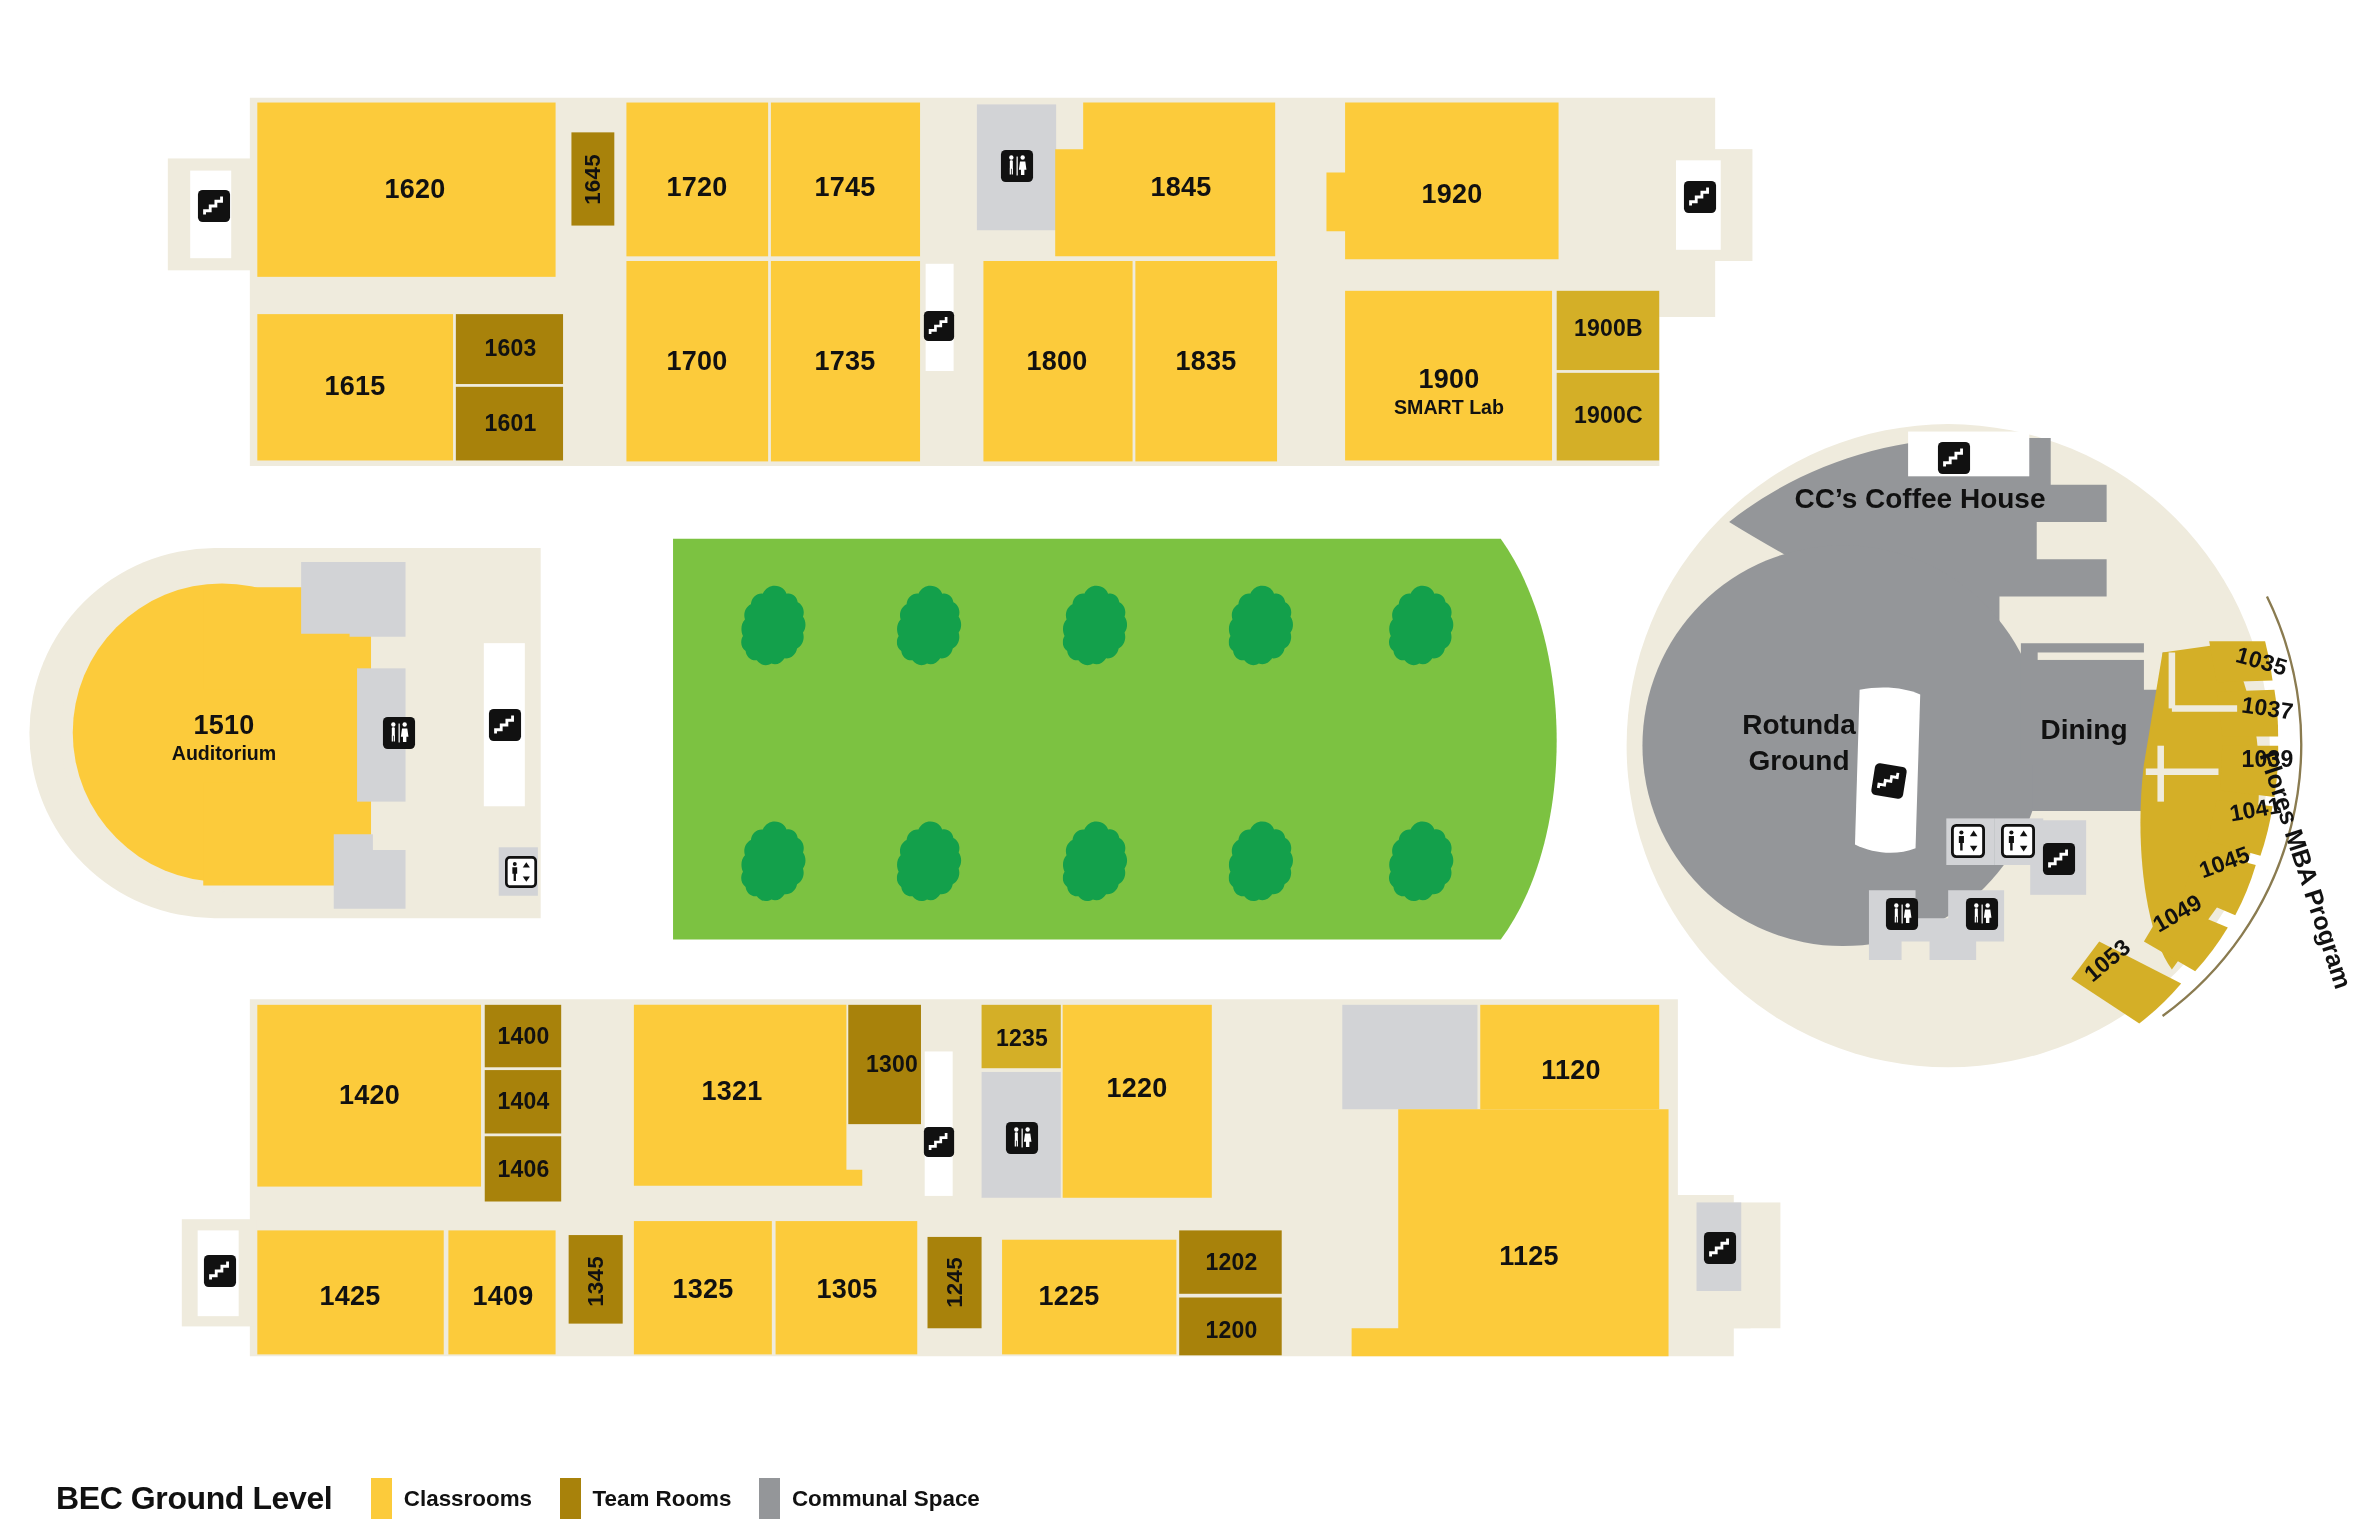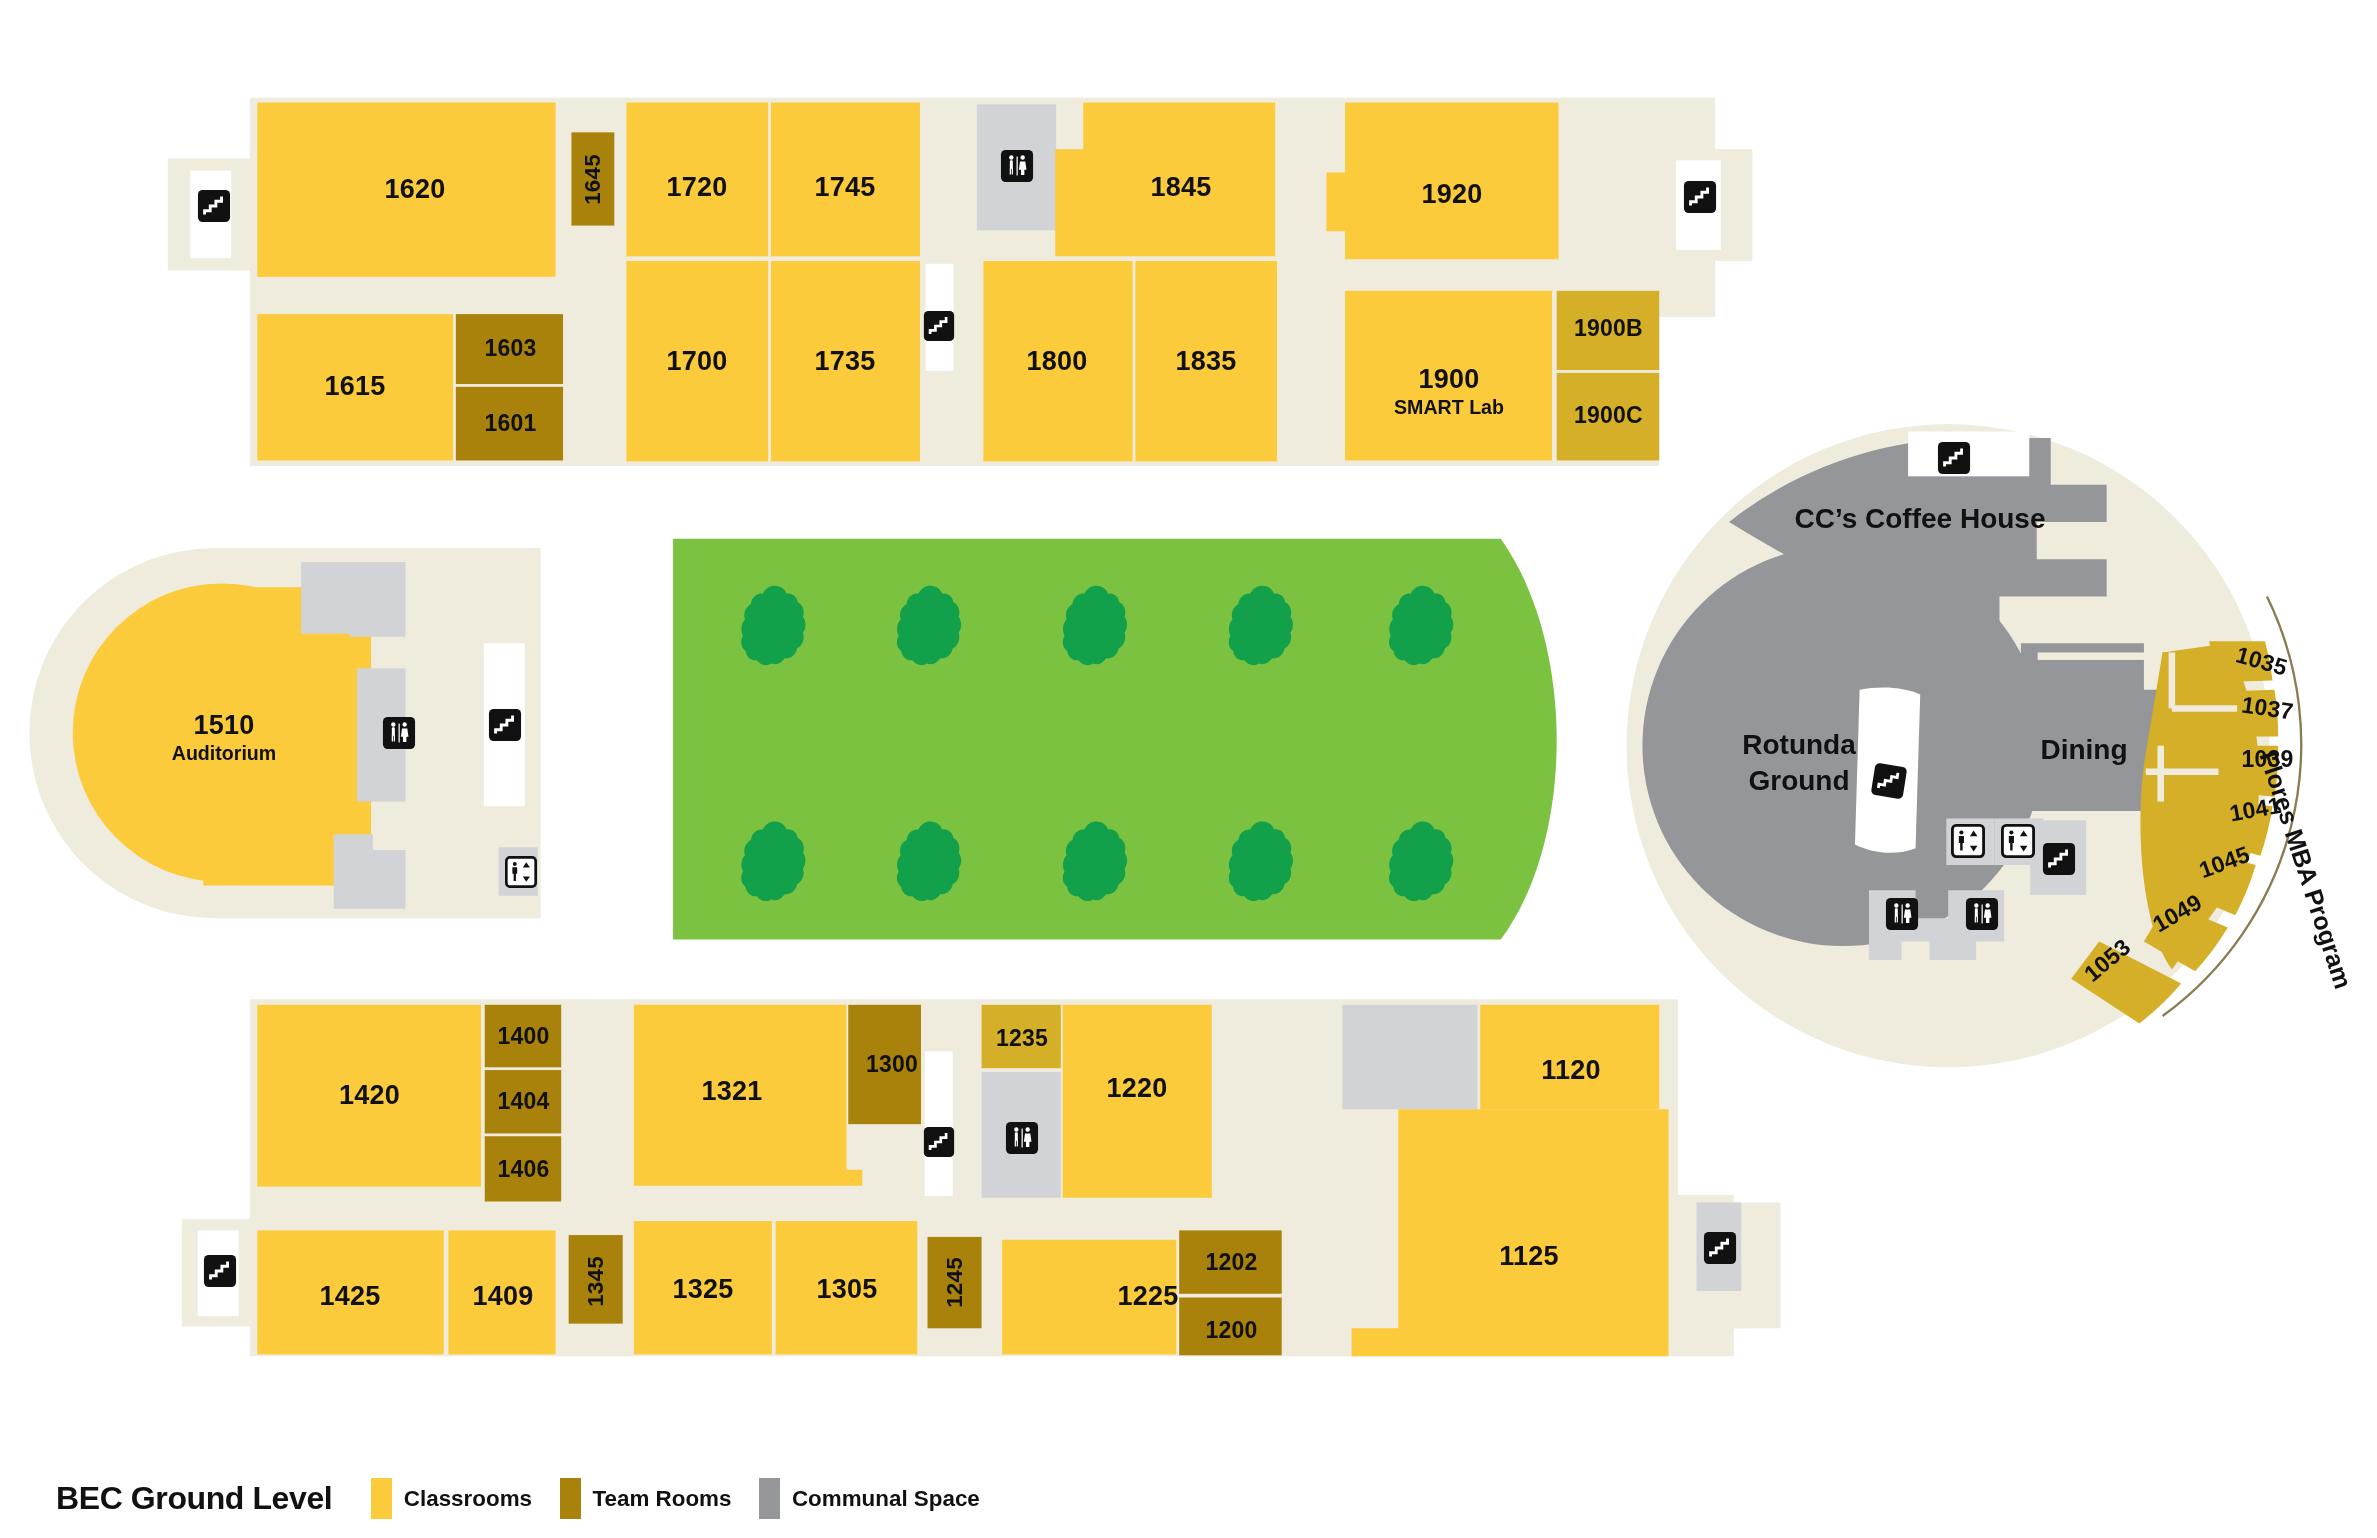--- a/index.html
+++ b/index.html
@@ -21,21 +21,21 @@
     line-height:1.12;
   }
   .rlabel .num{font-size:27px;letter-spacing:0.2px;}
   .rlabel .sub{font-size:19.6px;font-weight:bold;margin-top:2.8px;}
   .rlabel.small .num{font-size:23px;}
   .rlabel.vert{transform:rotate(-90deg);transform-origin:center center;}
   .rlabel.tiny .num{font-size:22.4px;}
 
   .clabel{
     position:absolute;color:#111;font-weight:bold;font-size:28px;
-    text-align:center;line-height:1.2;pointer-events:none;white-space:nowrap;margin-top:20px;
+    text-align:center;line-height:1.2;pointer-events:none;white-space:nowrap;
   }
 
   
   .icon{position:absolute;}
   .icon svg{display:block;}
 
   
   #legend{
     position:absolute;left:56px;top:1478px;
     display:flex;align-items:center;gap:0px;
@@ -334,21 +334,21 @@
   </div>
 <div class="rlabel" style="left:634px;top:1268px;width:138px;height:43px">
     <span class="num">1325</span>
   </div>
 <div class="rlabel" style="left:776px;top:1268px;width:142px;height:43px">
     <span class="num">1305</span>
   </div>
 <div class="rlabel vert tiny" style="left:921px;top:1260px;width:67px;height:45px">
     <span class="num">1245</span>
   </div>
-<div class="rlabel" style="left:1078px;top:1275px;width:140px;height:43px">
+<div class="rlabel" style="left:999px;top:1275px;width:140px;height:43px">
     <span class="num">1225</span>
   </div>
 <div class="rlabel small" style="left:1182px;top:1242px;width:99px;height:41px">
     <span class="num">1202</span>
   </div>
 <div class="rlabel small" style="left:1182px;top:1310px;width:99px;height:41px">
     <span class="num">1200</span>
   </div>
 <div class="rlabel" style="left:1459px;top:1235px;width:140px;height:43px">
     <span class="num">1125</span>

